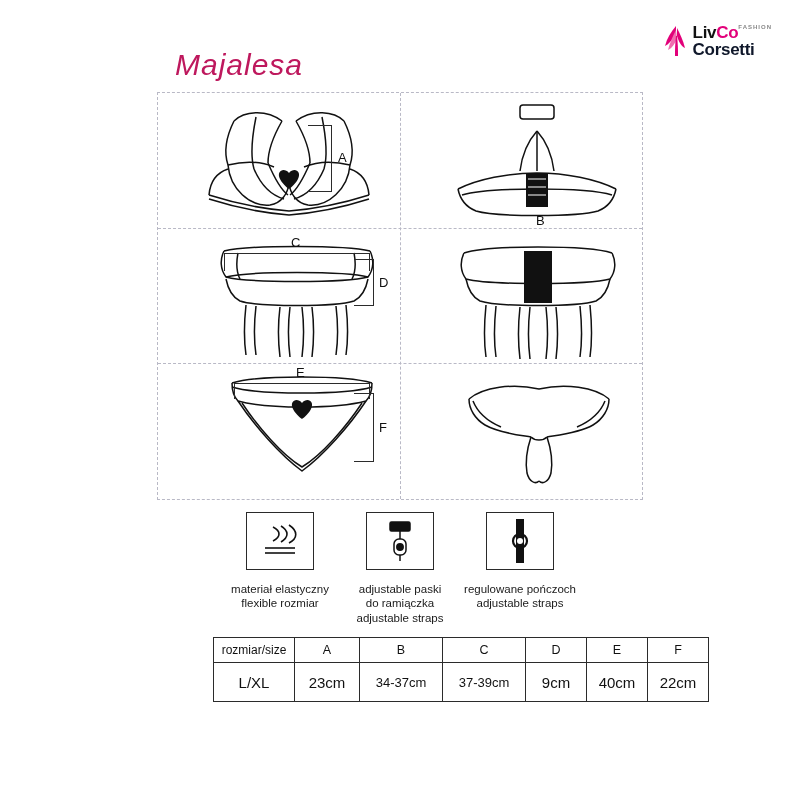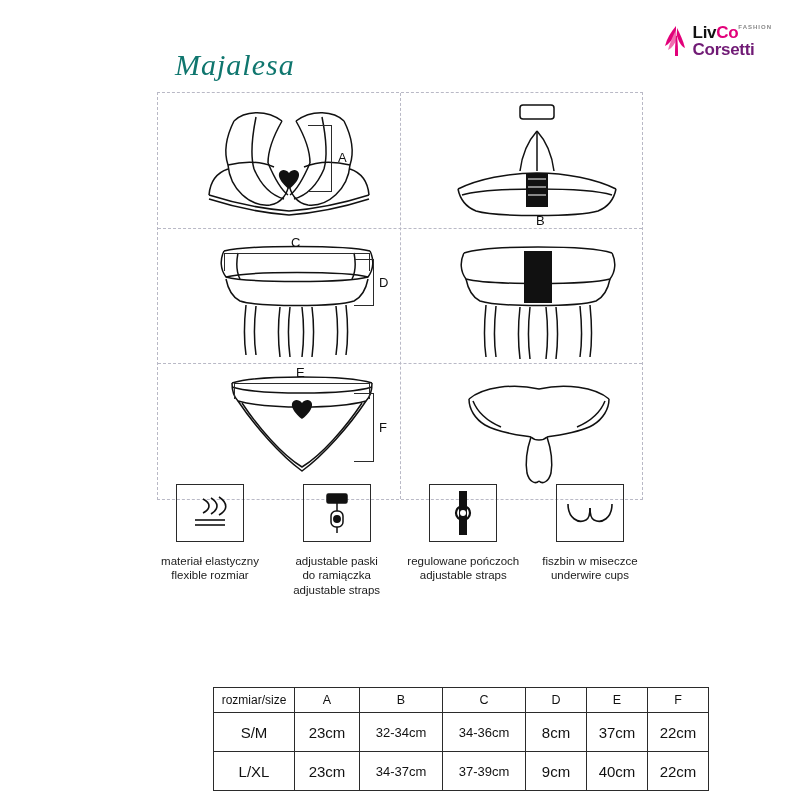--- a/index.html
+++ b/index.html
@@ -45,33 +45,33 @@
   .brand-line1 .pink { color: #e2007a; }
   .brand-fashion {
     font-size: 6px;
     letter-spacing: 1px;
     color: #888;
     vertical-align: top;
   }
   .brand-line2 {
     font-size: 17px;
     font-weight: bold;
-    color: #701a75;
+    color: #0f172a;
     letter-spacing: -0.3px;
   }
 
   
   .title {
     position: absolute;
     left: 175px;
     top: 48px;
-    font-family: Liberation Serif, serif;
+    font-family: Liberation Sans, sans-serif;
     font-style: italic;
     font-size: 30px;
-    color: #0f766e;
+    color: #be185d;
     letter-spacing: 1px;
     text-align: right;
   }
 
   
   .panel {
     position: absolute;
     left: 157px;
     top: 92px;
     width: 486px;
@@ -94,24 +94,24 @@
   }
   .panel-hline.h1 { top: 33.3%; }
   .panel-hline.h2 { top: 66.6%; }
 
   .fig { position: absolute; }
 
   
   .features {
     position: absolute;
     left: 150px;
-    top: 484px;
+    top: 512px;
     width: 500px;
     display: flex;
-    justify-content: space-between;
+    justify-content: center;
   }
   .feature {
     width: 120px;
     text-align: center;
   }
   .feature-box {
     width: 68px;
     height: 58px;
     margin: 0 auto;
     border: 1px solid #2a2a2a;
@@ -124,21 +124,21 @@
     margin-top: 12px;
     font-size: 11.5px;
     line-height: 1.25;
     color: #1a1a1a;
   }
 
   
   .size-table {
     position: absolute;
     left: 213px;
-    top: 687px;
+    top: 637px;
     border-collapse: collapse;
   }
   .size-table td {
     border: 1px solid #2b2b2b;
     text-align: center;
     font-size: 15px;
     color: #111;
     padding: 0 4px;
     height: 38px;
   }
@@ -378,58 +378,35 @@
         <circle cx="22" cy="24" r="7" fill="none" stroke="#111" stroke-width="2.2"></circle>
         <circle cx="22" cy="24" r="3" fill="#fff"></circle>
       </svg>
     </div>
     <div class="feature-label">
       <div>regulowane pończoch</div>
       <div>adjustable straps</div>
     </div>
   </div>
 
-  <div class="feature">
-    <div class="feature-box">
-      <svg width="52" height="34" viewBox="0 0 52 34">
-        <g fill="none" stroke="#111" stroke-width="1.6">
-          <path d="M4 8 C4 22, 14 28, 22 24 C26 22, 26 16, 26 12"></path>
-          <path d="M48 8 C48 22, 38 28, 30 24 C26 22, 26 16, 26 12"></path>
-        </g>
-      </svg>
-    </div>
-    <div class="feature-label">
-      <div>fiszbin w miseczce</div>
-      <div>underwire cups</div>
-    </div>
-  </div>
 
 </div>
 
 <table class="size-table">
   <tbody>
       <tr class="head">
     <td class="label-cell">rozmiar/size</td>
     <td class="c-a">A</td>
     <td class="c-b">B</td>
     <td class="c-c">C</td>
     <td class="c-d">D</td>
     <td class="c-e">E</td>
     <td class="c-f">F</td>
   </tr>
   <tr>
-    <td class="label-cell">S/M</td>
-    <td class="c-a">23cm</td>
-    <td class="c-b small">32-34cm</td>
-    <td class="c-c small">34-36cm</td>
-    <td class="c-d">8cm</td>
-    <td class="c-e">37cm</td>
-    <td class="c-f">22cm</td>
-  </tr>
-  <tr>
     <td class="label-cell">L/XL</td>
     <td class="c-a">23cm</td>
     <td class="c-b small">34-37cm</td>
     <td class="c-c small">37-39cm</td>
     <td class="c-d">9cm</td>
     <td class="c-e">40cm</td>
     <td class="c-f">22cm</td>
   </tr>
 </tbody>
   </table>

